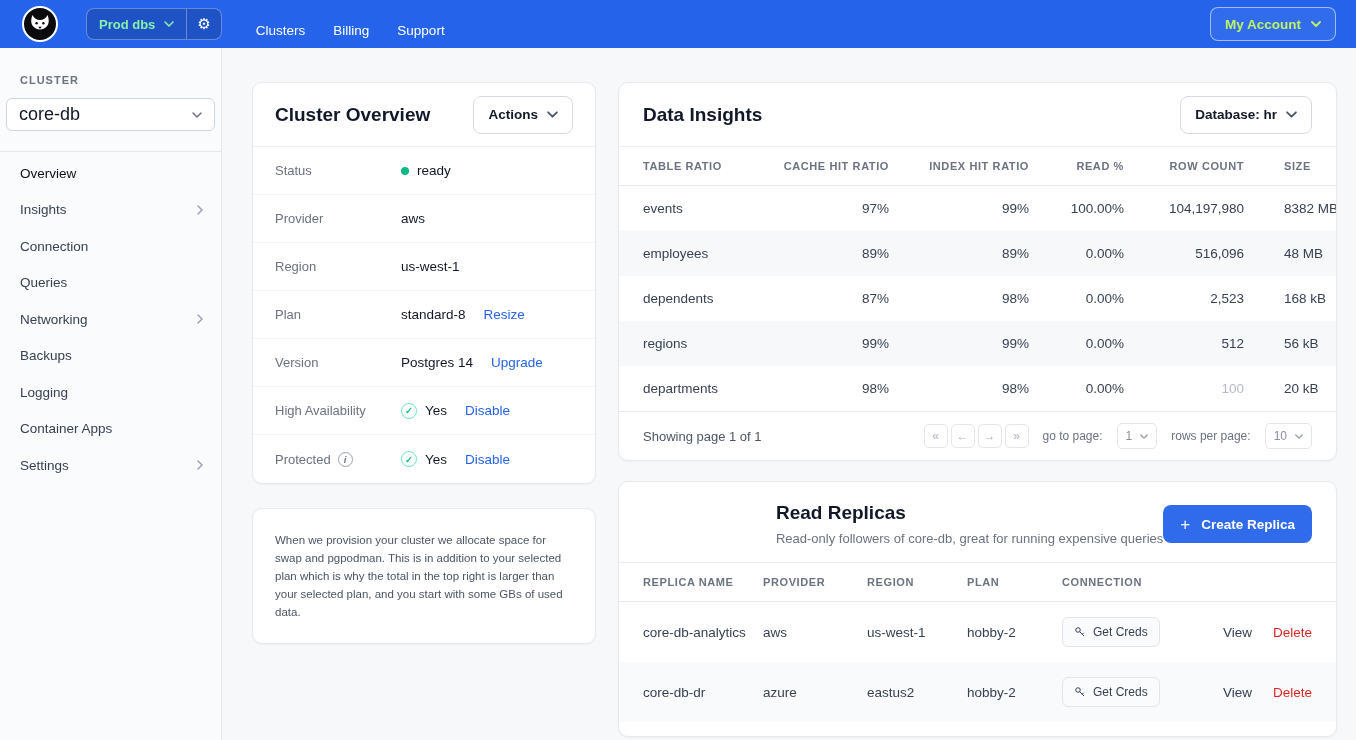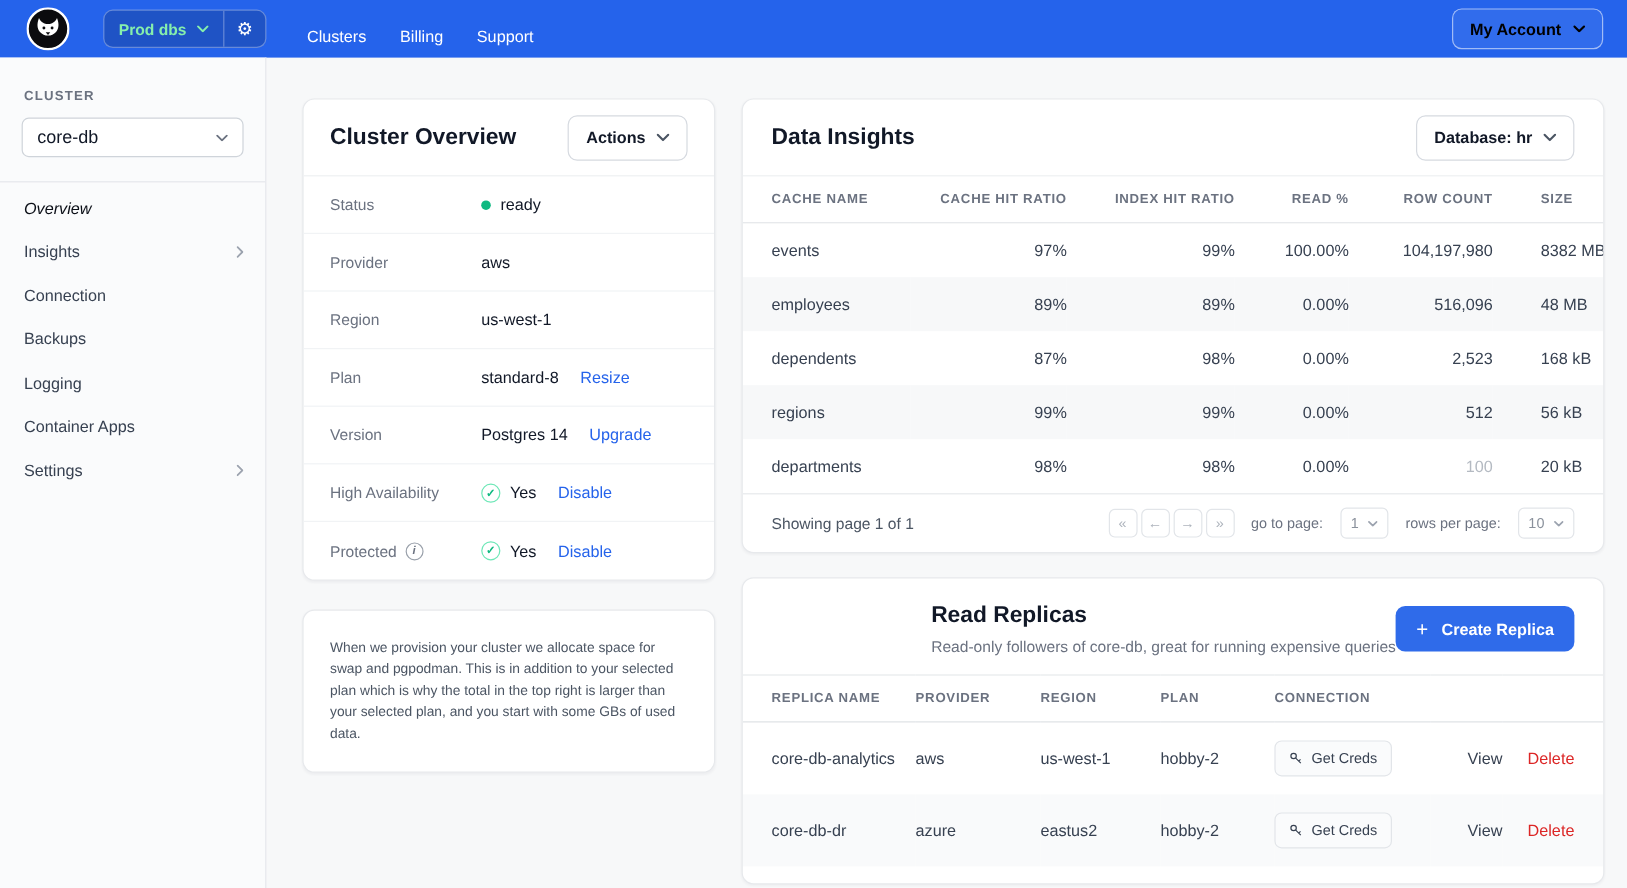--- a/index.html
+++ b/index.html
@@ -9,34 +9,34 @@
 
   
   .navbar { height:48px; background:#2563eb; display:flex; align-items:center; justify-content:space-between; padding:0 20px 0 22px; }
   .nav-left { display:flex; align-items:center; }
   .logo { width:36px; height:36px; margin-right:28px; flex:none; }
   .org-group { display:flex; align-items:stretch; height:32px; border:1px solid rgba(255,255,255,0.32); border-radius:8px; background:rgba(0,0,0,0.16); overflow:hidden; margin-right:34px; }
   .org-btn { display:flex; align-items:center; gap:9px; padding:0 12px; color:#86efac; font-size:13px; font-weight:700; background:transparent; border:none; cursor:pointer; font-family:inherit; }
   .org-gear { display:flex; align-items:center; padding:0 10px; border-left:1px solid rgba(255,255,255,0.32); color:#fff; background:transparent; border-top:none;border-right:none;border-bottom:none; cursor:pointer; font-size:15px; }
   .nav-links { display:flex; align-items:center; gap:28px;margin-top:12px; }
   .nav-links a { color:#fff; font-size:13.5px; font-weight:500; }
-  .account-btn { display:flex; align-items:center; gap:10px; height:34px; padding:0 14px; border:1.5px solid rgba(255,255,255,0.55); border-radius:8px; background:rgba(255,255,255,0.06); color:#000000; font-size:13.5px; font-weight:700; cursor:pointer; font-family:inherit; }
+  .account-btn { display:flex; align-items:center; gap:10px; height:34px; padding:0 14px; border:1.5px solid rgba(255,255,255,0.55); border-radius:8px; background:rgba(255,255,255,0.06); color:#bef264; font-size:13.5px; font-weight:700; cursor:pointer; font-family:inherit; }
   .chev { flex:none; }
 
   
   .shell { display:flex; height:692px; }
   .sidebar { width:222px; flex:none; background:#fafbfc; border-right:1px solid #e5e7eb; padding-top:26px; }
   .side-label { font-size:11px; letter-spacing:1px; font-weight:700; color:#6b7280; margin:0 0 12px 20px; }
-  .cluster-select { margin:0 18px; height:33px; background:#fff; border:1px solid #cfd4da; border-radius:6px; display:flex; align-items:center; justify-content:space-between; padding:0 12px; font-size:15px; color:#111827; cursor:pointer; }
+  .cluster-select { margin:0 6px; height:33px; background:#fff; border:1px solid #cfd4da; border-radius:6px; display:flex; align-items:center; justify-content:space-between; padding:0 12px; font-size:18px; color:#111827; cursor:pointer; }
   .cluster-select .chev { color:#6b7280; }
   .side-divider { border-bottom:1px solid #e5e7eb; margin-top:20px; }
   .side-menu { padding-top:3px; }
   .side-item { height:36.5px; display:flex; align-items:center; justify-content:space-between; padding:0 18px 0 20px; font-size:13.5px; color:#374151; cursor:pointer; }
   .side-item .chev { color:#9ca3af; }
-  .side-item.active { color:#0b0f17; font-weight:500;font-style:italic; }
+  .side-item.active { color:#0b0f17; font-weight:500; }
 
   
   .main { flex:1; padding:34px 21px 0 30px; display:grid; grid-template-columns:344px 1fr; gap:24px 22px; align-items:start; }
   .col { display:flex; flex-direction:column; }
   .col-left { gap:24px; }
   .col-right { gap:20px; }
   .card { background:#fff; border:1px solid #e7e9ec; border-radius:10px; box-shadow:0 1px 2px rgba(16,24,40,0.04); overflow:hidden; }
 
   .card-head { display:flex; align-items:center; justify-content:space-between; padding:0 22px; height:64px; border-bottom:1px solid #eef0f2; }
   .card-title { font-size:19px; font-weight:700; color:#111827; }
@@ -153,20 +153,29 @@
       <div class="side-item">
           <span>Insights</span>
           <svg class="chev" width="6" height="10" viewBox="0 0 6 10">
             <path d="M1 1l4 4-4 4" fill="none" stroke="currentColor" stroke-width="1.5" stroke-linecap="round" stroke-linejoin="round"></path>
           </svg>
         </div>
       <div class="side-item">
           <span>Connection</span>
         </div>
       <div class="side-item">
+          <span>Queries</span>
+        </div>
+      <div class="side-item">
+          <span>Networking</span>
+          <svg class="chev" width="6" height="10" viewBox="0 0 6 10">
+            <path d="M1 1l4 4-4 4" fill="none" stroke="currentColor" stroke-width="1.5" stroke-linecap="round" stroke-linejoin="round"></path>
+          </svg>
+        </div>
+      <div class="side-item">
           <span>Backups</span>
         </div>
       <div class="side-item">
           <span>Logging</span>
         </div>
       <div class="side-item">
           <span>Container Apps</span>
         </div>
       <div class="side-item">
           <span>Settings</span>
@@ -265,21 +274,21 @@
           <colgroup>
               <col style="width:140px">
               <col style="width:130px">
               <col style="width:140px">
               <col style="width:95px">
               <col style="width:120px">
               <col style="width:92px">
             </colgroup>
           <thead>
             <tr>
-              <th>CACHE NAME</th>
+              <th>TABLE RATIO</th>
               <th class="num">CACHE HIT RATIO</th>
               <th class="num">INDEX HIT RATIO</th>
               <th class="num">READ %</th>
               <th class="num">ROW COUNT</th>
               <th class="size">SIZE</th>
             </tr>
           </thead>
           <tbody>
             <tr>
               <td>events</td>

